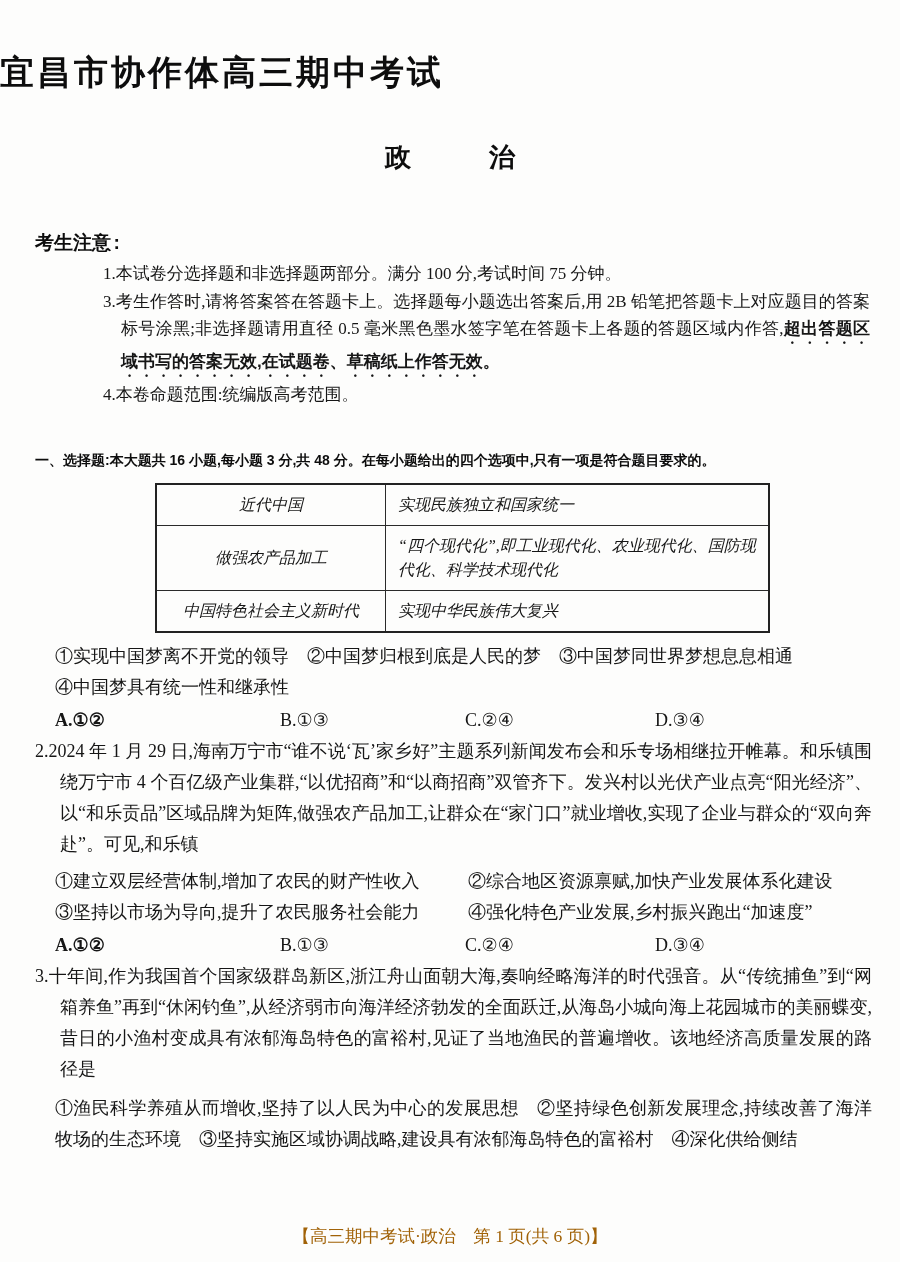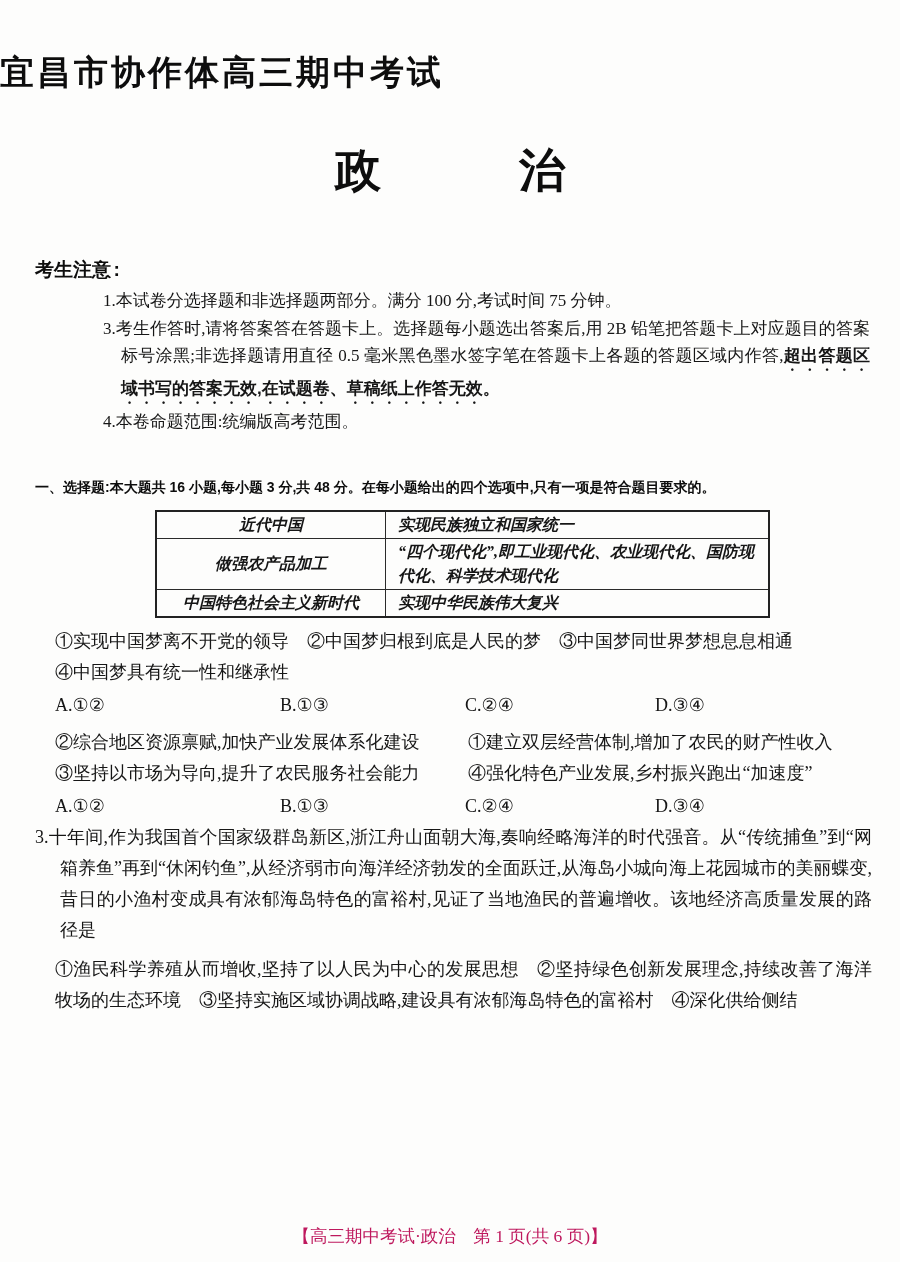--- a/index.html
+++ b/index.html
@@ -17,21 +17,21 @@
     margin:50px 0 0 0;
     font-size:34px;
     font-weight:bold;
     letter-spacing:3px;
     font-family:"Liberation Sans","DejaVu Sans",sans-serif;
     color:#0d0d0d;
   }
   .subject-title {
     margin:44px 0 0 0;
     text-align:center;
-    font-size:46px;
+    font-size:26px;
     font-weight:bold;
     font-family:"Liberation Sans","DejaVu Sans",sans-serif;
     color:#0d0d0d;
   }
   .notice { margin:56px 30px 0 35px; font-size:17px; line-height:27.5px; }
   .notice-heading {
     font-size:19px; font-weight:bold; line-height:26px;
     font-family:Liberation Mono, monospace;
     color:#0d0d0d;
   }
@@ -58,38 +58,38 @@
   .stem { padding-left:25px; text-indent:-25px; text-align:justify; }
   .q-table {
     margin:7px 0 7px 120px;
     border-collapse:collapse;
     width:615px;
     font-size:16px;
     line-height:24px;
     font-style:italic;
     color:#161616;
   }
-  .q-table td { border:1.5px solid #2a2a2a; padding:1px 8px;font-weight:bold; }
+  .q-table td { border:1.5px solid #2a2a2a; padding:8px 8px; }
   .q-table td.col-period { width:212px; text-align:center; }
   .q-table td.col-dream { text-align:left; padding-left:12px; }
   .q-table { border:2.5px solid #222; }
   .opt-lines { margin-top:8px; padding-left:20px; }
   .opt-line { text-align:justify; }
   .opt-grid { margin-top:6px; padding-left:20px; display:grid; grid-template-columns:413px 1fr; }
   .choices { display:flex; padding-left:20px; margin-top:2px; }
-  .choice-a { width:225px; }
+  .choice-a { width:225px;font-weight:bold; }
   .choice-b { width:185px; }
   .choice-c { width:190px; }
   .choice-d { flex:1; }
   .page-footer {
     position:absolute;
     left:0; right:0; bottom:14px;
     text-align:center;
     font-size:17.5px;
-    color:#be185d;
+    color:#a16207;
   }
 </style>
 </head>
 <body>
 
 <div class="page">
 
   <h1 class="exam-title">宜昌市协作体高三期中考试</h1>
   <h2 class="subject-title">政　　　治</h2>
 
@@ -135,23 +135,24 @@
     </div>
     <div class="choices">
       <span class="choice-a">A.①②</span>
       <span class="choice-b">B.①③</span>
       <span class="choice-c">C.②④</span>
       <span class="choice-d">D.③④</span>
     </div>
   </div>
 
   <div class="question">
+    <div class="stem">2.2024 年 1 月 29 日,海南万宁市“谁不说‘瓦’家乡好”主题系列新闻发布会和乐专场相继拉开帷幕。和乐镇围绕万宁市 4 个百亿级产业集群,“以优招商”和“以商招商”双管齐下。发兴村以光伏产业点亮“阳光经济”、以“和乐贡品”区域品牌为矩阵,做强农产品加工,让群众在“家门口”就业增收,实现了企业与群众的“双向奔赴”。可见,和乐镇</div>
     <div class="opt-grid">
+      <span class="opt-cell">①建立双层经营体制,增加了农民的财产性收入</span>
       <span class="opt-cell">②综合地区资源禀赋,加快产业发展体系化建设</span>
-      <span class="opt-cell">①建立双层经营体制,增加了农民的财产性收入</span>
       <span class="opt-cell">③坚持以市场为导向,提升了农民服务社会能力</span>
       <span class="opt-cell">④强化特色产业发展,乡村振兴跑出“加速度”</span>
     </div>
     <div class="choices">
       <span class="choice-a">A.①②</span>
       <span class="choice-b">B.①③</span>
       <span class="choice-c">C.②④</span>
       <span class="choice-d">D.③④</span>
     </div>
   </div>

